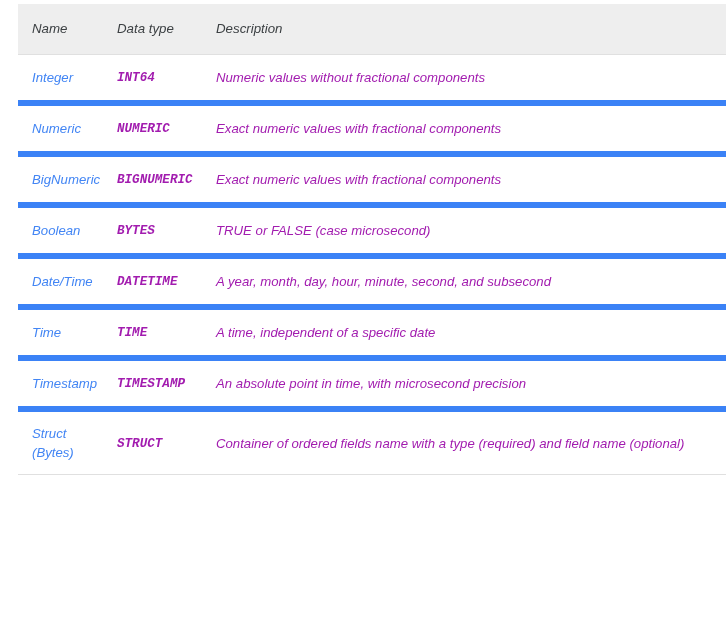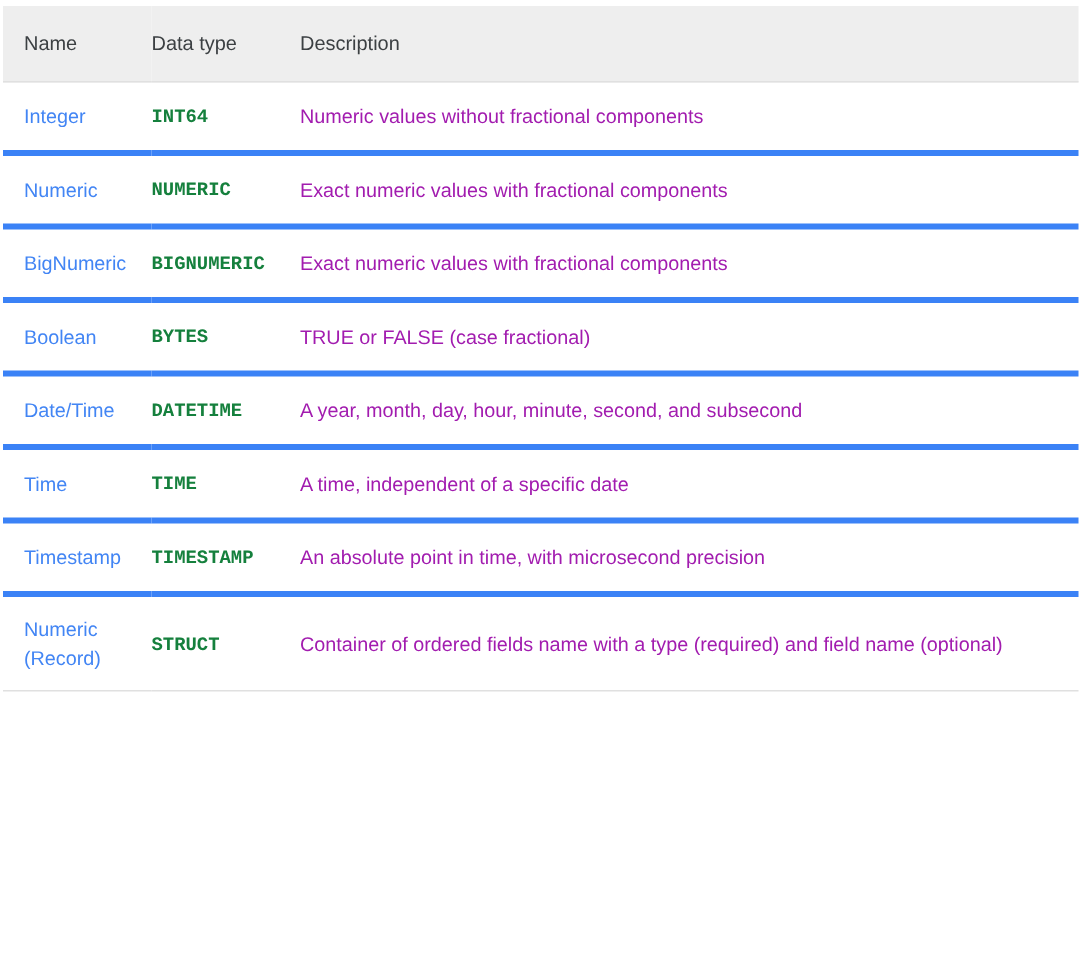--- a/index.html
+++ b/index.html
@@ -11,22 +11,23 @@
   body {
     width: 726px;
     height: 637px;
     font-family: "Liberation Sans", sans-serif;
     -webkit-font-smoothing: antialiased;
   }
   .page {
     box-sizing: border-box;
     width: 726px;
     height: 637px;
-    padding: 4px 4px 4px 2px;
+    padding: 4px 4px 4px 18px;
     background: #ffffff;
+    font-style: italic;
   }
   table.datatypes {
     width: 717px;
     border-collapse: collapse;
     table-layout: fixed;
     background: #ffffff;
   }
   table.datatypes col.c-name      { width: 99px; }
   table.datatypes col.c-type      { width: 99px; }
   table.datatypes col.c-desc      { width: 519px; }
@@ -38,21 +39,21 @@
     font-size: 13.3px;
     text-align: left;
     padding: 16px 8px 16px 0;
     border-bottom: 1px solid #e0e0e0;
     vertical-align: middle;
     line-height: 18px;
   }
   thead th.first { padding-left: 14px; }
 
   tbody td {
-    border-bottom: 4px solid #3b82f6;
+    border-bottom: 6px solid #3b82f6;
     font-size: 13.2px;
     color: #3c4043;
     vertical-align: middle;
     padding: 12px 8px 12px 0;
     line-height: 19px;
   }
   tbody tr:last-child td { border-bottom: 1px solid #e0e0e0; }
 
   td.name-cell {
     padding-left: 14px;
@@ -60,21 +61,21 @@
   td.name-cell a,
   a.inline-link {
     color: #4285f4;
     text-decoration: none;
     font-size: 13.2px;
   }
   td.type-cell code {
     font-family: "Liberation Mono", monospace;
     font-size: 12.6px;
     font-weight: 700;
-    color: #15803d;
+    color: #a21caf;
     letter-spacing: 0px;
   }
   td.desc-cell {
     color: #a21caf;
     padding-right: 22px;
     margin-left: 15px;
   }
   .desc-text { display: inline; }
 </style>
 </head>
@@ -106,37 +107,37 @@
           <td class="desc-cell"><span class="desc-text">Exact numeric values with fractional components</span></td>
         </tr>
         <tr>
           <td class="name-cell"><a href="#">BigNumeric</a></td>
           <td class="type-cell"><code>BIGNUMERIC</code></td>
           <td class="desc-cell"><span class="desc-text">Exact numeric values with fractional components</span></td>
         </tr>
         <tr>
           <td class="name-cell"><a href="#">Boolean</a></td>
           <td class="type-cell"><code>BYTES</code></td>
-          <td class="desc-cell"><span class="desc-text">TRUE or FALSE (case fractional)</span></td>
+          <td class="desc-cell"><span class="desc-text">TRUE or FALSE (case microsecond)</span></td>
         </tr>
         <tr>
           <td class="name-cell"><a href="#">Date/Time</a></td>
           <td class="type-cell"><code>DATETIME</code></td>
           <td class="desc-cell"><span class="desc-text">A year, month, day, hour, minute, second, and subsecond</span></td>
         </tr>
         <tr>
           <td class="name-cell"><a href="#">Time</a></td>
           <td class="type-cell"><code>TIME</code></td>
           <td class="desc-cell"><span class="desc-text">A time, independent of a specific date</span></td>
         </tr>
         <tr>
           <td class="name-cell"><a href="#">Timestamp</a></td>
           <td class="type-cell"><code>TIMESTAMP</code></td>
           <td class="desc-cell"><span class="desc-text">An absolute point in time, with microsecond precision</span></td>
         </tr>
         <tr>
-          <td class="name-cell"><a href="#">Numeric (Record)</a></td>
+          <td class="name-cell"><a href="#">Struct (Bytes)</a></td>
           <td class="type-cell"><code>STRUCT</code></td>
           <td class="desc-cell"><span class="desc-text">Container of ordered fields name with a type (required) and field name (optional)</span></td>
         </tr>
       </tbody>
   </table>
 </div>
 
 </body></html>

